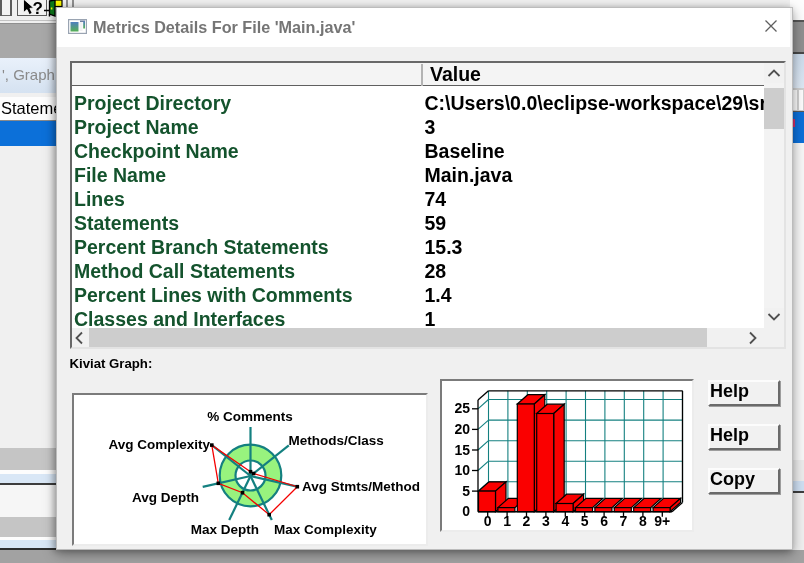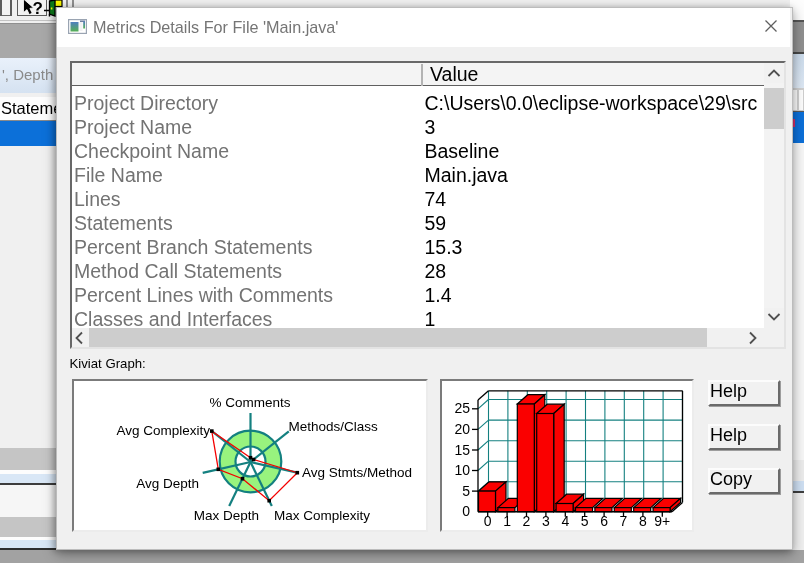--- a/index.html
+++ b/index.html
@@ -36,21 +36,21 @@
   <svg class="abs" style="left:44px;top:0;" width="20" height="17" viewBox="0 0 20 17">
     <rect x="10.5" y="0" width="7.5" height="6.5" fill="#f8f800" stroke="#000" stroke-width="1.2"></rect>
     <path d="M5.5 1 L11 0 L11 16 L5.5 14 Z" fill="#0d7a1b" stroke="#000" stroke-width="1.3"></path>
     <rect x="6.8" y="7.5" width="1.6" height="2" fill="#f8f800"></rect>
     <path d="M0 10.5 L5 10.5 M5.5 14 L5.5 16.5" stroke="#000" stroke-width="1.5"></path>
   </svg>
   <div class="abs" style="left:66px;top:0;width:2px;height:7px;background:#8f8f8f;"></div>
   <div class="abs" style="left:72px;top:0;width:2px;height:7px;background:#8f8f8f;"></div>
 
   <div class="abs" style="left:0;top:58px;width:58px;height:35px;background:linear-gradient(#e9f1fb,#d5e2f1);"></div>
-  <div class="abs" style="left:2px;top:66px;width:54px;height:20px;font-size:15px;color:#8a8a8a;white-space:nowrap;overflow:hidden;">', Depth</div>
+  <div class="abs" style="left:2px;top:66px;width:54px;height:20px;font-size:15px;color:#8a8a8a;white-space:nowrap;overflow:hidden;">', Graph</div>
 
   <div class="abs" style="left:0;top:93px;width:58px;height:4px;background:#f0f0f0;"></div>
   <div class="abs" style="left:0;top:97px;width:58px;height:22.5px;background:#fdfdfd;"></div>
   <div class="abs" style="left:1px;top:99px;width:57px;height:19px;font-size:16.5px;color:#000;white-space:nowrap;overflow:hidden;">Stateme</div>
   <div class="abs" style="left:0;top:119.5px;width:58px;height:1.5px;background:#8a8a8a;"></div>
   <div class="abs" style="left:0;top:121px;width:58px;height:25px;background:#0c70d9;"></div>
 
   <div class="abs" style="left:792px;top:54px;width:12px;height:34px;background:linear-gradient(#ccdcec,#dde8f4);"></div>
   <div class="abs" style="left:792px;top:88px;width:12px;height:24px;background:#cfcfcf;"></div>
   <div class="abs" style="left:793px;top:90px;width:4px;height:20px;background:#fdfdfd;"></div>
@@ -74,21 +74,21 @@
   <div class="abs" style="left:0;top:483px;width:58px;height:2px;background:#3d3d3d;"></div>
   <div class="abs" style="left:0;top:485px;width:58px;height:32px;background:#f6f6f6;"></div>
   <div class="abs" style="left:0;top:517px;width:58px;height:20px;background:#c5c5c5;"></div>
   <div class="abs" style="left:0;top:537px;width:58px;height:2.5px;background:#fdfdfd;"></div>
   <div class="abs" style="left:0;top:539.5px;width:58px;height:8.5px;background:#d9e7f6;"></div>
   <div class="abs" style="left:0;top:548px;width:58px;height:1.5px;background:#2f2f2f;"></div>
   <div class="abs" style="left:0;top:549.5px;width:804px;height:13.5px;background:#a2a2a2;"></div>
 </div>
 
 <div class="abs" style="left:56px;top:7px;width:736.5px;height:543px;background:#f0f0f0;
-     border:1px solid #bcbcbc;box-sizing:border-box;box-shadow:0 4px 12px rgba(0,0,0,0.35), -2px 1px 6px rgba(0,0,0,0.22);">
+     border:1px solid #bcbcbc;box-sizing:border-box;box-shadow:0 4px 12px rgba(0,0,0,0.35), -2px 1px 6px rgba(0,0,0,0.22);font-weight:bold;">
 
   <div class="abs" style="left:0;top:0;width:733px;height:39px;background:#ffffff;"></div>
 
   <svg class="abs" style="left:10.5px;top:10.5px;" width="19" height="15" viewBox="0 0 19 15">
     <rect x="0.5" y="0.5" width="18" height="14" fill="#fff" stroke="#9aa4b2" stroke-width="1.4"></rect>
     <rect x="12" y="1.5" width="5" height="1.5" fill="#6c7ea0"></rect>
     <rect x="2.5" y="3" width="8" height="9.5" fill="url(#icg)"></rect>
     <defs>
         <linearGradient id="icg" x1="0" y1="0" x2="0" y2="1">
       <stop offset="0" stop-color="#4f7fc0"></stop>
@@ -104,21 +104,21 @@
     <path d="M2.5 2.5 L13.5 13.5 M13.5 2.5 L2.5 13.5" stroke="#5f5f5f" stroke-width="1.3"></path>
   </svg>
 
   <div class="abs" style="left:13px;top:53px;width:716px;height:288px;box-sizing:border-box;background:#fff;
        border-top:2px solid #686868;border-left:2px solid #686868;border-right:2px solid #e3e3e3;border-bottom:2px solid #e3e3e3;">
 
     <div class="abs" style="left:0;top:0;width:712px;height:22px;background:#f4f4f4;border-bottom:1.5px solid #5f5f5f;box-sizing:content-box;"></div>
     <div class="abs" style="left:358px;top:0;height:22px;line-height:22px;font-size:19.5px;color:#000;">Value</div>
     <div class="abs" style="left:349px;top:1px;width:1.5px;height:22px;background:#b3b3b3;"></div>
 
-    <div class="abs" style="left:2px;top:28px;width:342px;font-size:19.5px;line-height:24px;color:#737373;white-space:nowrap;">
+    <div class="abs" style="left:2px;top:28px;width:342px;font-size:19.5px;line-height:24px;color:#14532d;white-space:nowrap;">
       Project Directory<br>Project Name<br>Checkpoint Name<br>File Name<br>Lines<br>Statements<br>Percent Branch Statements<br>Method Call Statements<br>Percent Lines with Comments<br>Classes and Interfaces
     </div>
     <div class="abs" style="left:352.5px;top:28px;width:339.5px;height:237px;font-size:19.5px;line-height:24px;color:#000;white-space:nowrap;overflow:hidden;">
       C:\Users\0.0\eclipse-workspace\29\src<br>3<br>Baseline<br>Main.java<br>74<br>59<br>15.3<br>28<br>1.4<br>1
     </div>
 
     <div class="abs" style="left:692px;top:0;width:20px;height:265px;background:#f3f3f3;"></div>
     <div class="abs" style="left:692px;top:0;width:20px;height:20px;background:#f1f1f1;"></div>
     <svg class="abs" style="left:695px;top:6px;" width="14" height="9" viewBox="0 0 14 9">
         <path d="M1.5 7 L7 1.5 L12.5 7" stroke="#505050" stroke-width="1.8" fill="none"></path>
@@ -135,21 +135,21 @@
       </svg>
     <div class="abs" style="left:17px;top:265px;width:618px;height:19px;background:#cdcdcd;"></div>
     <svg class="abs" style="left:676px;top:268px;" width="9" height="14" viewBox="0 0 9 14">
         <path d="M2 1.5 L7.5 7 L2 12.5" stroke="#505050" stroke-width="1.8" fill="none"></path>
       </svg>
     <div class="abs" style="left:692px;top:265px;width:20px;height:19px;background:#f1f1f1;"></div>
   </div>
 
   <div class="abs" style="left:12.5px;top:347.5px;font-size:13.2px;color:#000;">Kiviat Graph:</div>
 
-  <div class="abs" style="left:15px;top:371px;width:356px;height:153px;box-sizing:border-box;background:#fff;
+  <div class="abs" style="left:15px;top:385px;width:356px;height:153px;box-sizing:border-box;background:#fff;
        border-top:2px solid #7b7b7b;border-left:2px solid #7b7b7b;border-right:2px solid #ececec;border-bottom:2px solid #ececec;">
     <svg class="abs" style="left:0;top:0;" width="352" height="149" viewBox="73 380 352 149" font-family="Liberation Sans">
       <g id="kiviat">
           <circle cx="249.5" cy="460.5" r="30.8" fill="#98f37e" stroke="#148080" stroke-width="2.2"></circle>
           <circle cx="249.5" cy="460.5" r="15" fill="#ffffff" stroke="#148080" stroke-width="2.2"></circle>
           <line x1="249.5" y1="461" x2="249.5" y2="412.0" stroke="#148080" stroke-width="2.2"></line>
           <line x1="249.5" y1="461" x2="287.8" y2="430.4" stroke="#148080" stroke-width="2.2"></line>
           <line x1="249.5" y1="461" x2="297.3" y2="471.9" stroke="#148080" stroke-width="2.2"></line>
           <line x1="249.5" y1="461" x2="270.8" y2="505.1" stroke="#148080" stroke-width="2.2"></line>
           <line x1="249.5" y1="461" x2="228.2" y2="505.1" stroke="#148080" stroke-width="2.2"></line>

